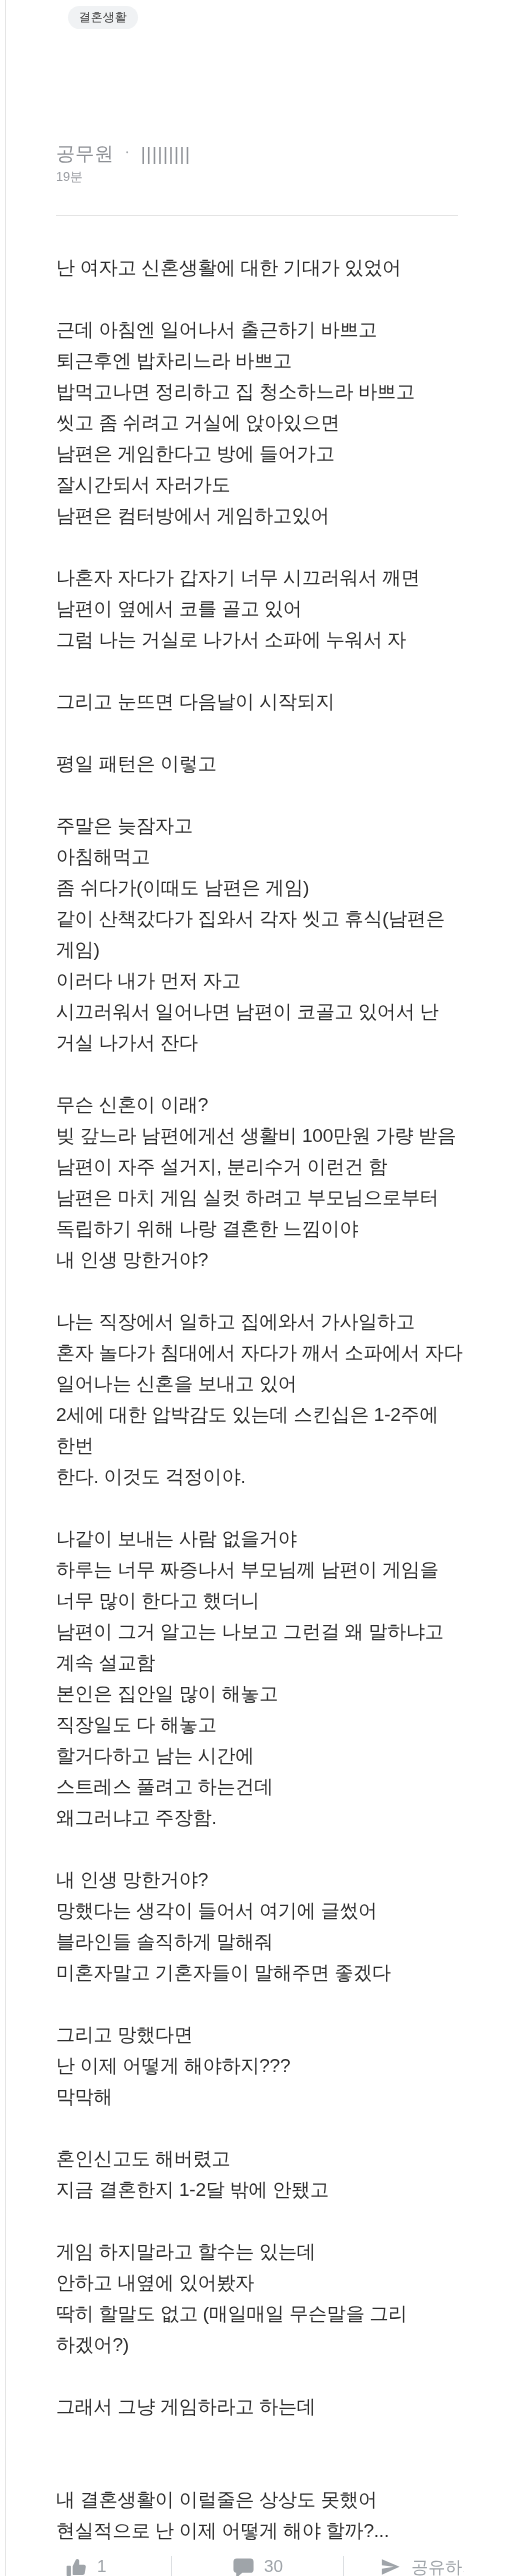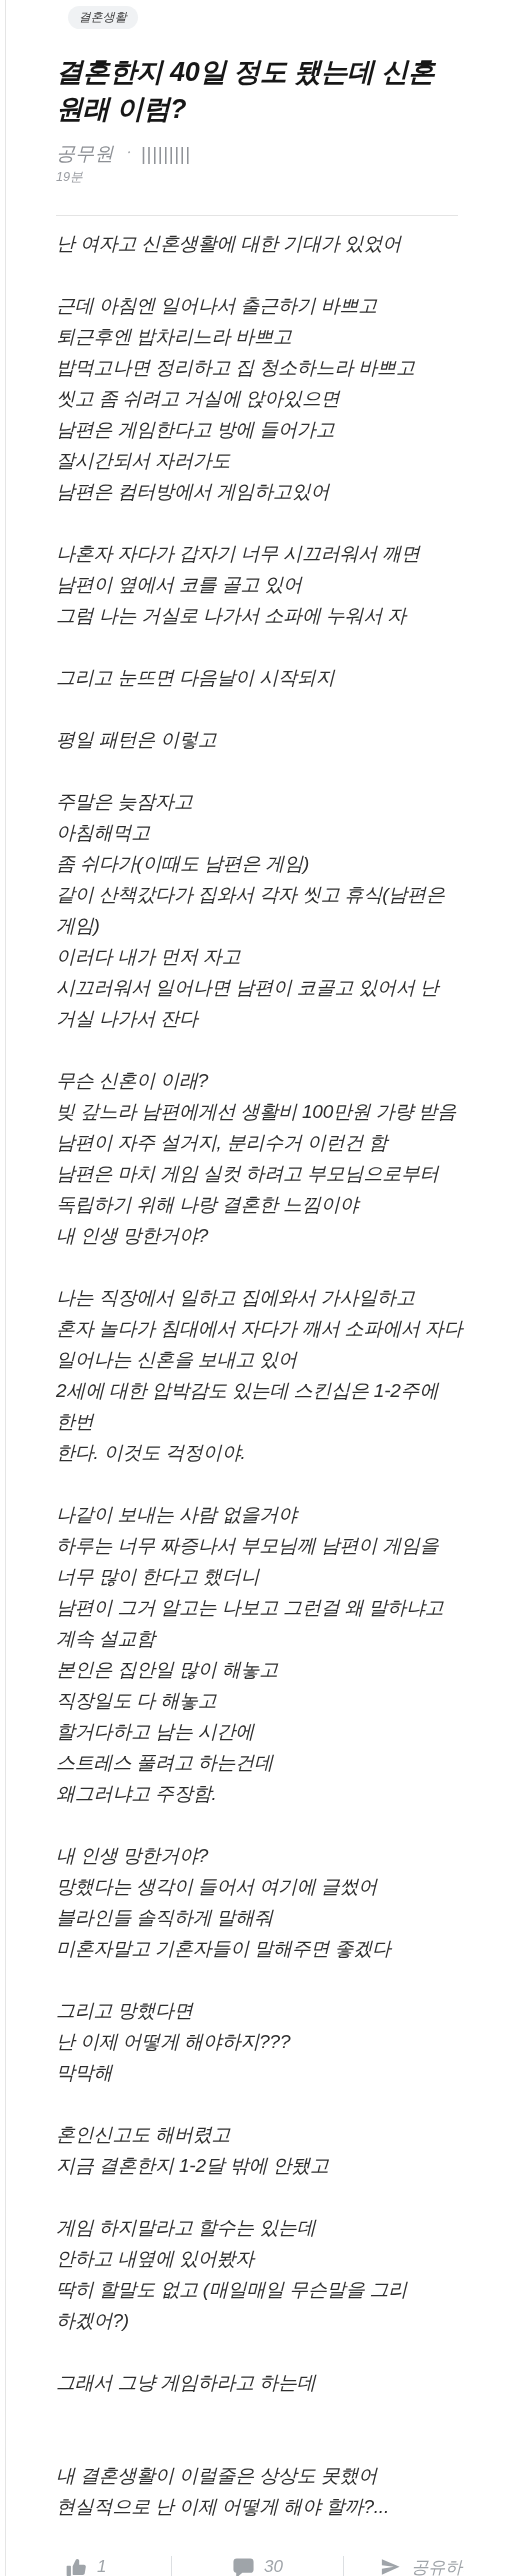--- a/index.html
+++ b/index.html
@@ -3,21 +3,20 @@
 <meta charset="utf-8">
 <style>
   html,body{margin:0;padding:0;background:#ffffff;}
   .page{
     position:relative;
     width:464px;height:2576px;
     background:#ffffff;
     overflow:hidden;
     font-family:"Liberation Sans", sans-serif;
     color:#2f2f2f;
-    font-style:italic;
   }
   .edge{position:absolute;top:0;bottom:0;width:0.6px;background:#e5e5e5;}
   .edge.left{left:4.5px;}
   .edge.right{left:509px;}
 
   .chip{
     position:absolute;left:68px;top:5.7px;
     height:23px;line-height:23px;
     padding:0 10.8px;
     background:#f0f2f4;
@@ -41,21 +40,21 @@
   .meta-author .masked{letter-spacing:0.6px;color:#909398;}
   .meta-time{
     position:absolute;left:56px;top:169px;
     font-size:12.7px;color:#9a9da2;text-align:right;
   }
   .divider{
     position:absolute;left:56px;right:5.7px;top:215px;
     height:0.6px;background:#e4e4e4;
   }
   .body-text{
-    position:absolute;left:56px;top:228px;width:440px;
+    position:absolute;left:56px;top:252px;width:440px;
     font-size:19px;line-height:31px;
     color:#2e2e2e;
     white-space:pre-line;
     letter-spacing:-0.2px;
   }
   .footer{
     position:absolute;left:0;top:2552px;width:515px;height:51px;
     display:flex;align-items:flex-start;
   }
   .footer .cell{
@@ -76,22 +75,20 @@
 </head>
 <body>
 
 <div class="page">
 
   <div class="edge left"></div>
   <div class="edge right"></div>
 
   <div class="chip">결혼생활</div>
 
-  <h1 class="title" style="margin:0">결혼한지 40일 정도 됐는데 신혼
-원래 이럼?</h1>
 
   <div class="meta-author">
     <span>공무원</span><span class="dot">ㆍ</span><span class="masked">|||||||||</span>
   </div>
 
   <div class="meta-time">19분</div>
 
   <div class="divider"></div>
 
   <div class="body-text">난 여자고 신혼생활에 대한 기대가 있었어

